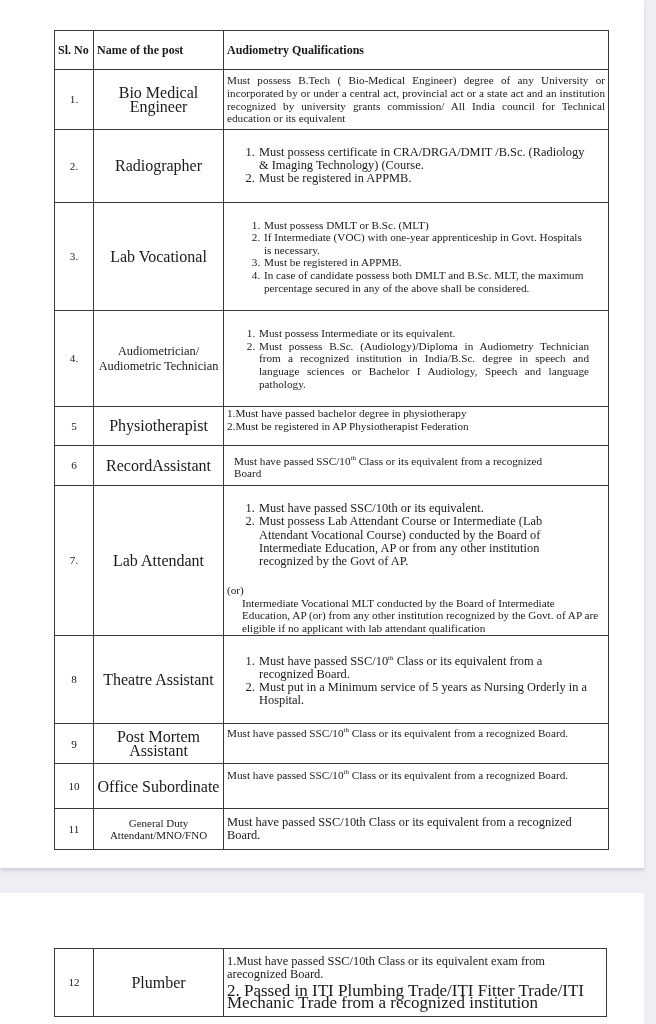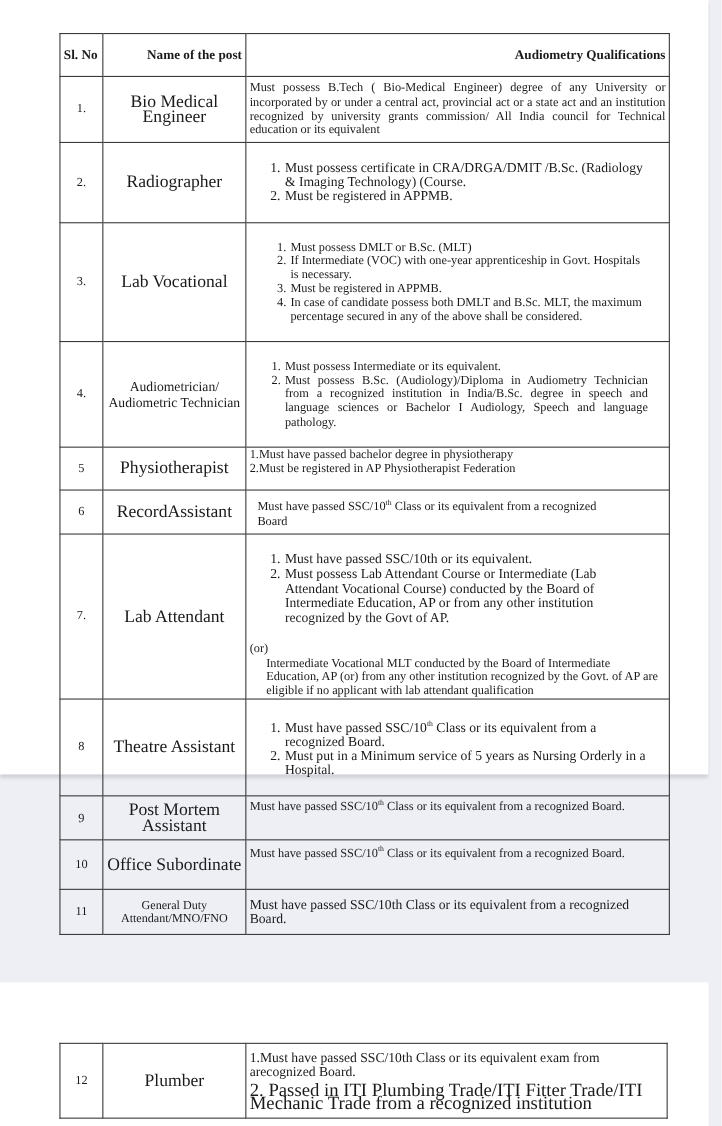--- a/index.html
+++ b/index.html
@@ -6,33 +6,33 @@
   body {
     width:656px; height:1024px; overflow:hidden;
     background:#eeeff5;
     font-family:"Liberation Serif", "DejaVu Serif", serif;
     color:#1a1a1a;
     position:relative;
   }
   .page {
     position:absolute; left:0; width:644px; background:#ffffff;
   }
-  #page1 { top:0; height:704px; box-shadow:0 3px 3px rgba(0,0,0,0.12); }
+  #page1 { top:0; height:868px; box-shadow:0 3px 3px rgba(0,0,0,0.12); }
   #page2 { top:893px; height:131px; }
   table.doc {
     position:absolute; border-collapse:collapse; table-layout:fixed;
     font-size:11.2px; line-height:12.6px;
   }
   #page1 table.doc { left:54px; top:30px; width:554px; }
   #page2 table.doc { left:54px; top:55px; width:552px; }
   table.doc td, table.doc th {
     border:1px solid #3a3a3a; padding:0 3px; vertical-align:middle;
   }
   col.c1 { width:39px; } col.c2 { width:130px; } col.c3 { width:385px; }
-  th { font-weight:bold; text-align:right; font-size:12px; line-height:14px; }
+  th { font-weight:bold; text-align:left; font-size:12px; line-height:14px; }
   th.sl { text-align:left; }
   td.sl { text-align:center; }
   td.name { text-align:center; font-size:16px; line-height:13.5px; }
   td.qual { text-align:left;font-family:Liberation Serif, serif; }
   ol { margin:16px; padding-left:15px; }
   ol li { padding-left:1px; }
   .or { text-align:left; }
   .extra { padding-left:15px; }
   .big { font-size:12.4px; line-height:13.2px; }
 </style>

